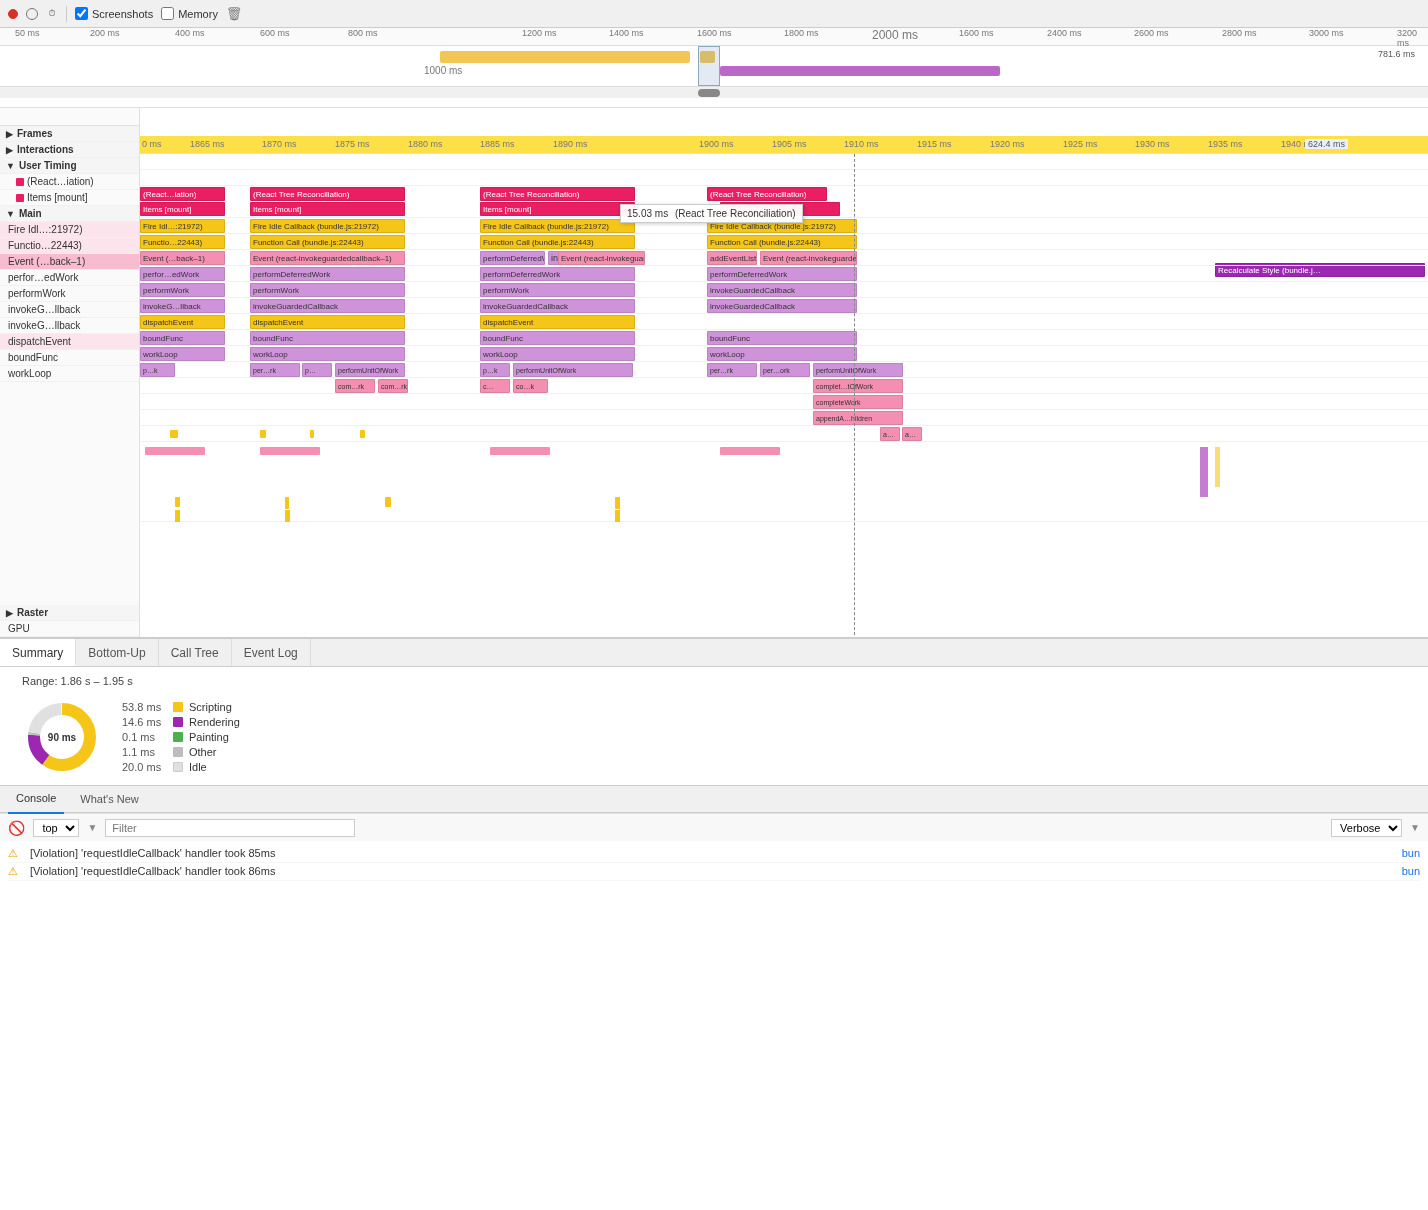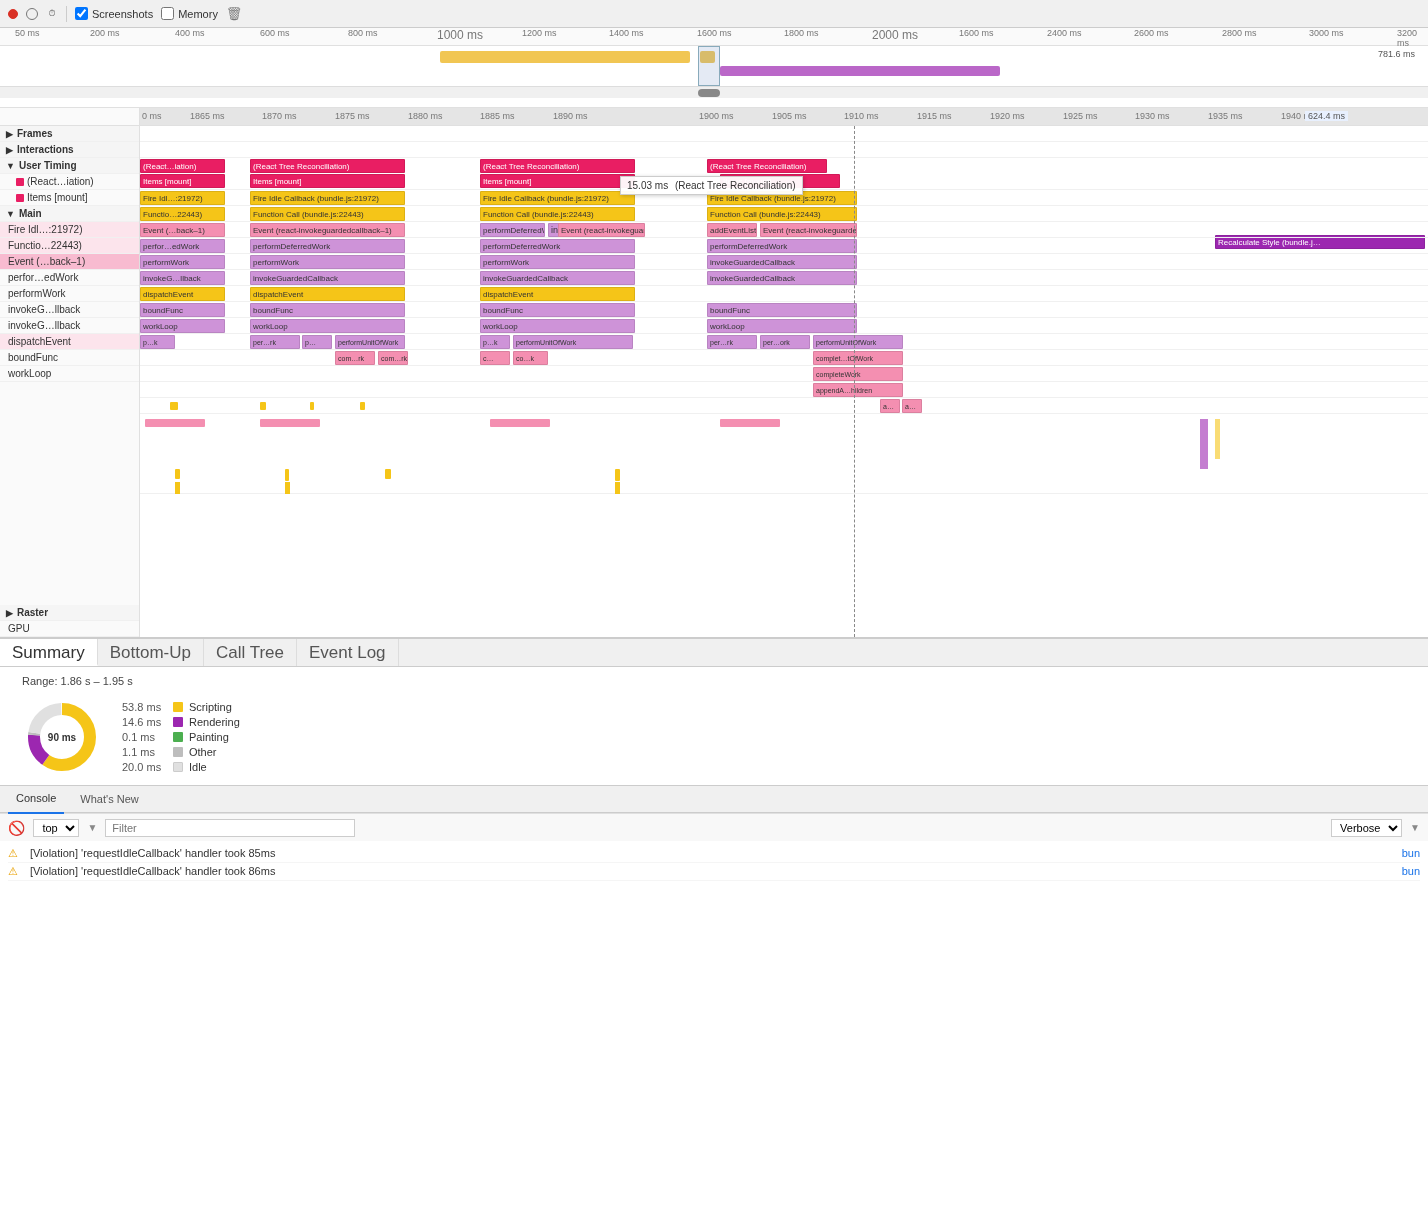--- a/index.html
+++ b/index.html
@@ -40,21 +40,21 @@
 
     
     .bottom-panel {
       border-top: 1px solid #ccc; background: #fff;
     }
     .bottom-tabs {
       display: flex; height: 28px; background: #f0f0f0;
       border-bottom: 1px solid #ccc;
     }
     .bottom-tab {
-      padding: 0 12px; line-height: 28px; font-size: 17px; cursor: pointer;
+      padding: 0 12px; line-height: 28px; font-size: 12px; cursor: pointer;
       border-right: 1px solid #ddd; color: #555;
     }
     .bottom-tab.active { background: #fff; border-bottom: 2px solid #fff; color: #333; font-weight: 500; }
 
     .summary-area {
       padding: 8px 22px; display: flex; flex-direction: column; gap: 4px;
     }
     .summary-range {
       font-size: 11px; color: #444; margin-bottom: 6px;
     }
@@ -125,21 +125,21 @@
 </div>
 
 <div class="overview" style="height:80px; position:relative;">
 
   <div style="height:18px; position:relative; background:#fafafa; border-bottom:1px solid #e0e0e0;">
     <span style="position:absolute;left:15px;font-size:9px;color:#777;">50 ms</span>
     <span style="position:absolute;left:90px;font-size:9px;color:#777;">200 ms</span>
     <span style="position:absolute;left:175px;font-size:9px;color:#777;">400 ms</span>
     <span style="position:absolute;left:260px;font-size:9px;color:#777;">600 ms</span>
     <span style="position:absolute;left:348px;font-size:9px;color:#777;">800 ms</span>
-    <span style="position:absolute;left:437px;font-size:12px;color:#777;">1000 ms</span>
+    <span style="position:absolute;left:424px;font-size:10px;color:#777;margin-top:37px;">1000 ms</span>
     <span style="position:absolute;left:522px;font-size:9px;color:#777;">1200 ms</span>
     <span style="position:absolute;left:609px;font-size:9px;color:#777;">1400 ms</span>
     <span style="position:absolute;left:697px;font-size:9px;color:#777;">1600 ms</span>
     <span style="position:absolute;left:784px;font-size:9px;color:#777;">1800 ms</span>
     <span style="position:absolute;left:872px;font-size:12px;color:#777;">2000 ms</span>
     <span style="position:absolute;left:959px;font-size:9px;color:#777;">1600 ms</span>
     <span style="position:absolute;left:1047px;font-size:9px;color:#777;">2400 ms</span>
     <span style="position:absolute;left:1134px;font-size:9px;color:#777;">2600 ms</span>
     <span style="position:absolute;left:1222px;font-size:9px;color:#777;">2800 ms</span>
     <span style="position:absolute;left:1309px;font-size:9px;color:#777;">3000 ms</span>
@@ -212,21 +212,21 @@
 
     <div class="label-row section-header">
       <span class="arrow">▶</span>
       <span>Raster</span>
     </div>
     <div class="label-row" style="padding-left:8px;">GPU</div>
   </div>
 
   <div style="flex:1; position:relative; overflow:hidden; background:#fff;">
 
-    <div style="height:18px; background:#e5e5e5; border-bottom:1px solid #e0e0e0; position:relative; overflow:hidden;">
+    <div style="height:18px; background:#fde047; border-bottom:1px solid #e0e0e0; position:relative; overflow:hidden;margin-top:28px;">
       <span style="position:absolute;left:2px;top:3px;font-size:9px;color:#777;">0 ms</span>
       <span style="position:absolute;left:50px;top:3px;font-size:9px;color:#777;">1865 ms</span>
       <span style="position:absolute;left:122px;top:3px;font-size:9px;color:#777;">1870 ms</span>
       <span style="position:absolute;left:195px;top:3px;font-size:9px;color:#777;">1875 ms</span>
       <span style="position:absolute;left:268px;top:3px;font-size:9px;color:#777;">1880 ms</span>
       <span style="position:absolute;left:340px;top:3px;font-size:9px;color:#777;">1885 ms</span>
       <span style="position:absolute;left:413px;top:3px;font-size:9px;color:#777;">1890 ms</span>
       <span style="position:absolute;left:486px;top:14px;font-size:15px;color:#777;text-align:center;">1895 ms</span>
       <span style="position:absolute;left:559px;top:3px;font-size:9px;color:#777;">1900 ms</span>
       <span style="position:absolute;left:632px;top:3px;font-size:9px;color:#777;">1905 ms</span>

